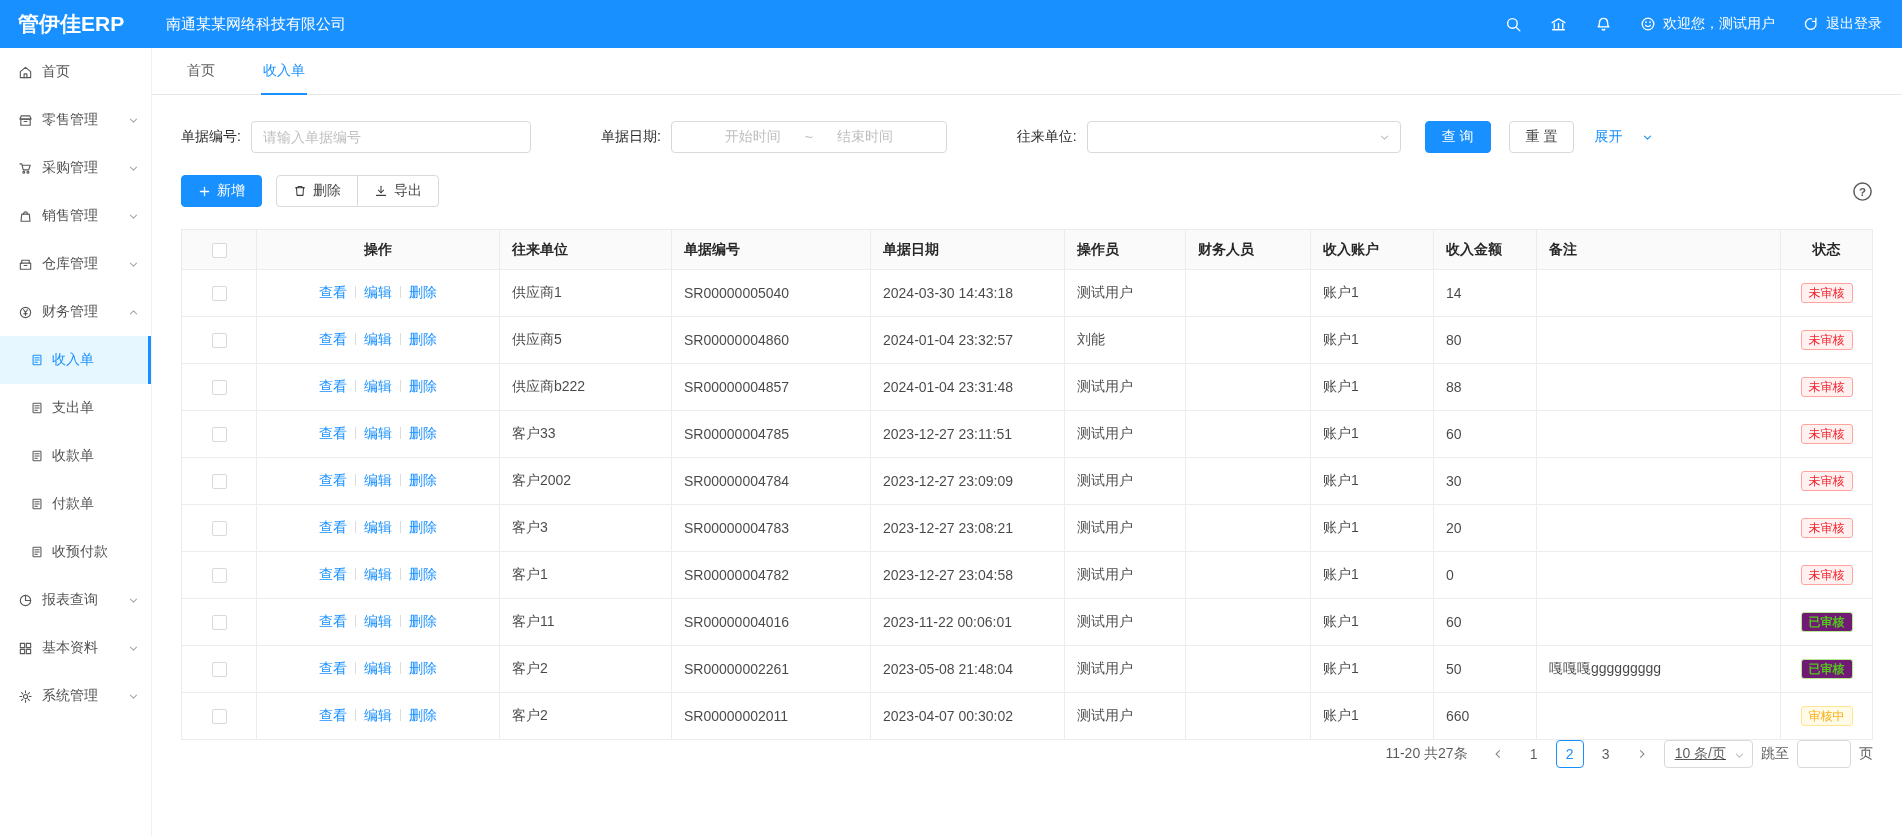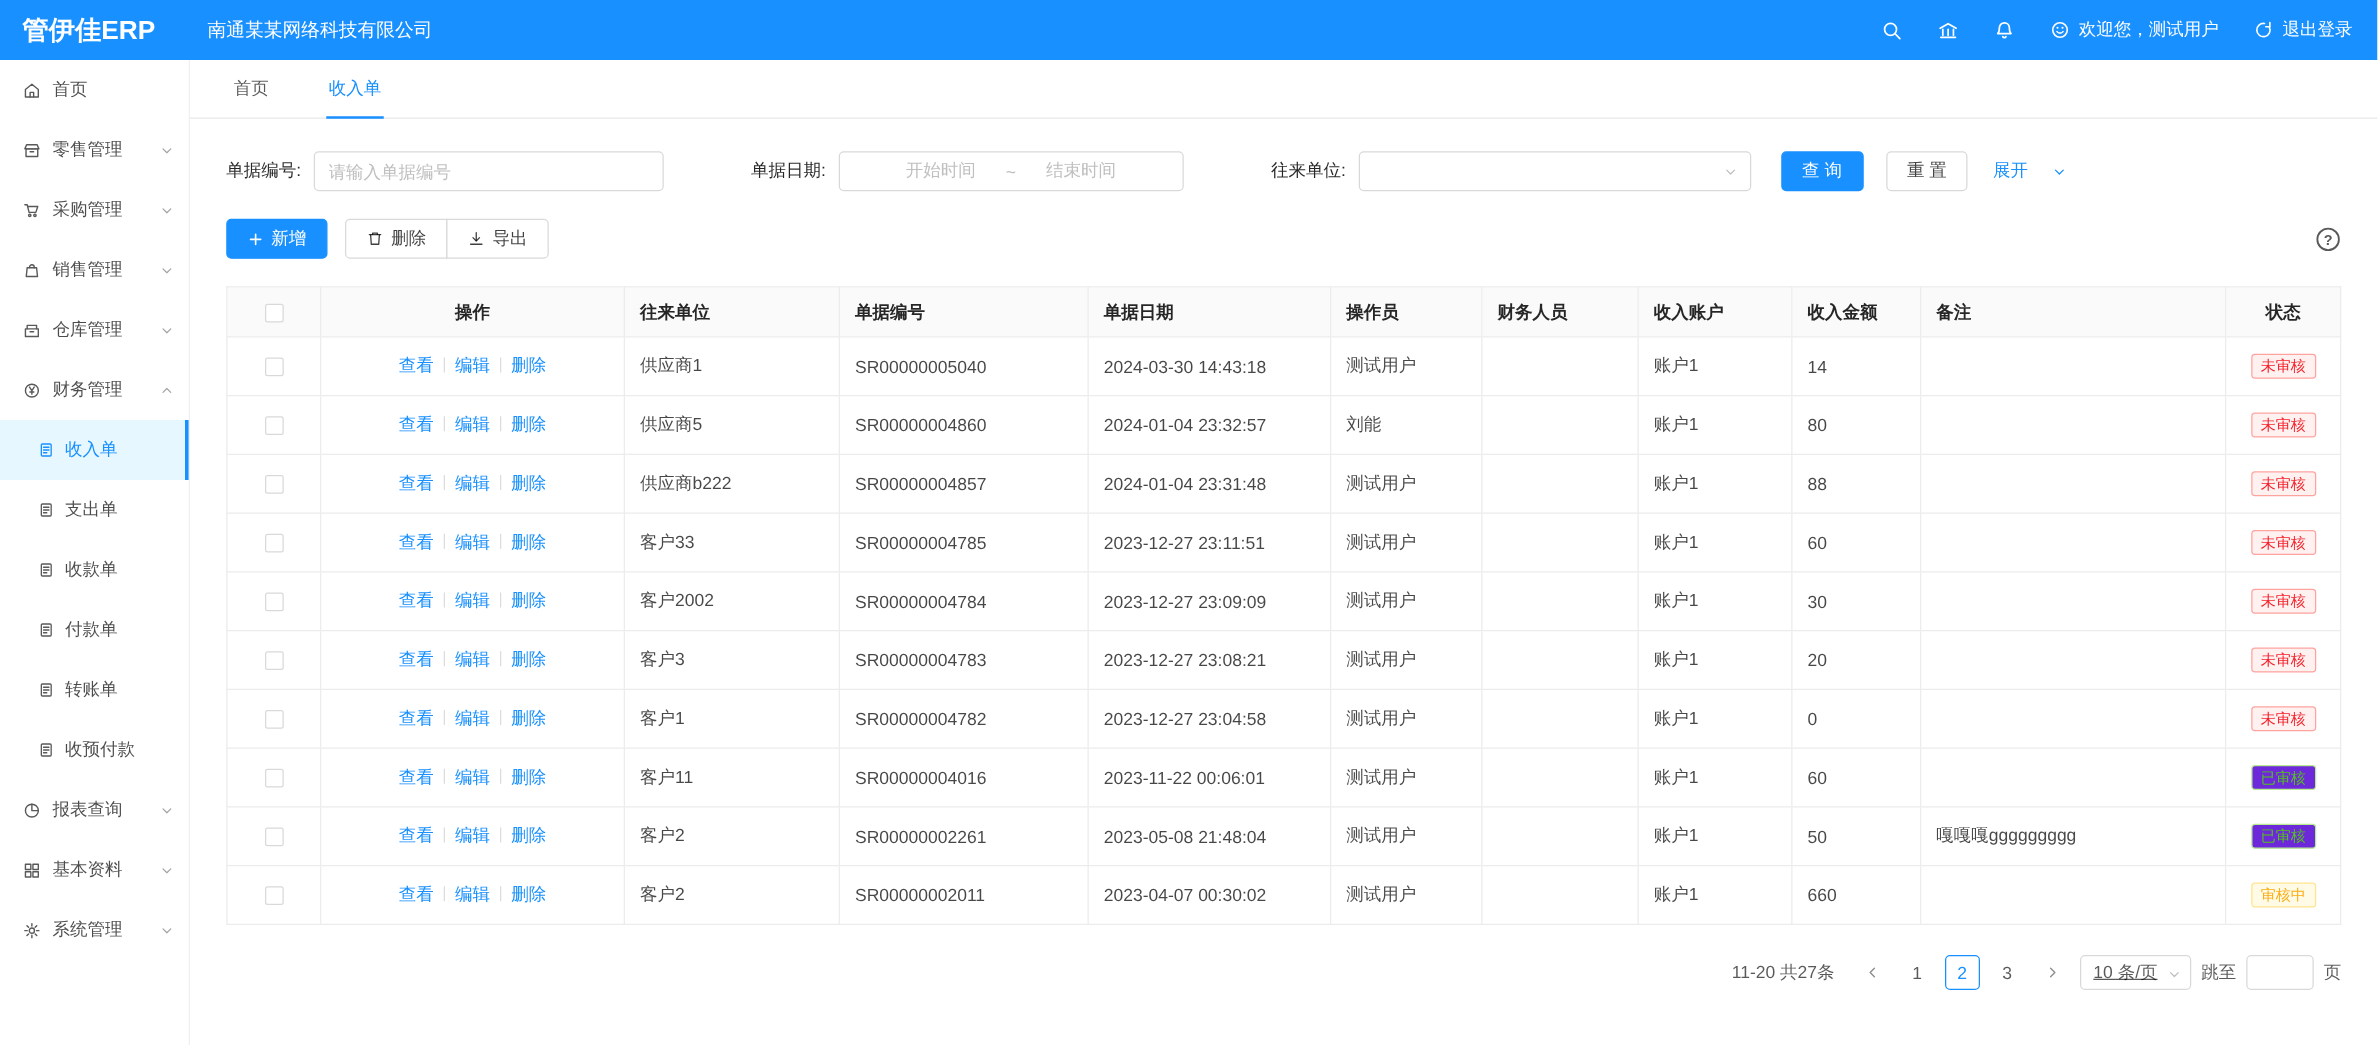--- a/index.html
+++ b/index.html
@@ -73,25 +73,25 @@
   table{width:100%;margin-top:22px;border-collapse:collapse;table-layout:fixed;}
   th,td{border:1px solid #ececec;padding:0 12px;white-space:nowrap;overflow:hidden;text-overflow:ellipsis;text-align:left;}
   thead th{height:40px;background:#fafafa;color:rgba(0,0,0,.85);font-weight:600;font-size:14px;}
   tbody td{height:47px;color:rgba(0,0,0,.72);font-size:14px;background:#fff;}
   th.center,td.center{text-align:center;}
   .cb{display:inline-block;width:15px;height:15px;border:1px solid var(--input-border);border-radius:2px;background:#fff;vertical-align:middle;cursor:pointer;}
   .action-link{color:var(--accent);cursor:pointer;text-decoration:none;}
   .act-div{display:inline-block;width:1px;height:12px;background:#dcdcdc;margin:0 8px;vertical-align:-1px;}
   .tag{display:inline-block;font-size:12px;line-height:18px;padding:0 7px;border-radius:3px;border:1px solid;}
   .tag-danger{color:#f5222d;background:#fff1f0;border-color:#ffa39e;}
-  .tag-success{color:#52c41a;background:#6d28d9;border-color:#b7eb8f;}
+  .tag-success{color:#52c41a;background:#701a75;border-color:#b7eb8f;font-weight:bold;}
   .tag-warning{color:#faad14;background:#fffbe6;border-color:#ffe58f;}
 
   
-  .pagination{margin-top:24px;display:flex;justify-content:flex-end;align-items:center;gap:8px;color:rgba(0,0,0,.65);}
+  .pagination{display:flex;justify-content:flex-end;align-items:center;gap:8px;color:rgba(0,0,0,.65);}
   .pg-total{margin-right:8px;}
   .pg-arrow{width:28px;height:28px;display:flex;align-items:center;justify-content:center;color:rgba(0,0,0,.45);cursor:pointer;}
   .pg-page{min-width:28px;height:28px;line-height:26px;text-align:center;border-radius:4px;cursor:pointer;border:1px solid transparent;}
   .pg-page.active{border-color:var(--accent);color:var(--accent);background:#fff;}
   .pg-size{height:28px;border:1px solid var(--input-border);border-radius:4px;display:flex;align-items:center;padding:0 26px 0 10px;position:relative;cursor:pointer;background:#fff;text-decoration:underline;}
   .pg-size .chev{position:absolute;right:7px;top:9px;color:#bfbfbf;}
   .pg-jump-input{width:54px;height:28px;border:1px solid var(--input-border);border-radius:4px;outline:none;padding:0 6px;font-family:inherit;font-size:14px;}
 </style>
 </head>
 <body>
@@ -264,29 +264,20 @@
             </span>
             <span class="s-label">付款单</span>
           </div>
           <div class="sub-item">
             <span class="s-icon" style="display: flex;">
               <svg width="14" height="14" viewBox="0 0 16 16" fill="none" stroke="currentColor" stroke-linecap="round" stroke-linejoin="round" stroke-width="1.2">
                 <rect x="3.5" y="2.5" width="9" height="11" rx="1"></rect>
                 <path d="M5.5 5.5h5M5.5 8h5M5.5 10.5h3"></path>
               </svg>
             </span>
-            <span class="s-label">转账单</span>
-          </div>
-          <div class="sub-item">
-            <span class="s-icon" style="display: flex;">
-              <svg width="14" height="14" viewBox="0 0 16 16" fill="none" stroke="currentColor" stroke-linecap="round" stroke-linejoin="round" stroke-width="1.2">
-                <rect x="3.5" y="2.5" width="9" height="11" rx="1"></rect>
-                <path d="M5.5 5.5h5M5.5 8h5M5.5 10.5h3"></path>
-              </svg>
-            </span>
             <span class="s-label">收预付款</span>
           </div>
           <div class="side-item">
             <span class="s-icon" style="display: flex;">
               <svg width="15" height="15" viewBox="0 0 16 16" fill="none" stroke="currentColor" stroke-linecap="round" stroke-linejoin="round" stroke-width="1.2">
                 <circle cx="8" cy="8" r="5.5"></circle>
                 <path d="M8 2.5V8h5.5"></path>
               </svg>
             </span>
             <span class="s-label">报表查询</span>

